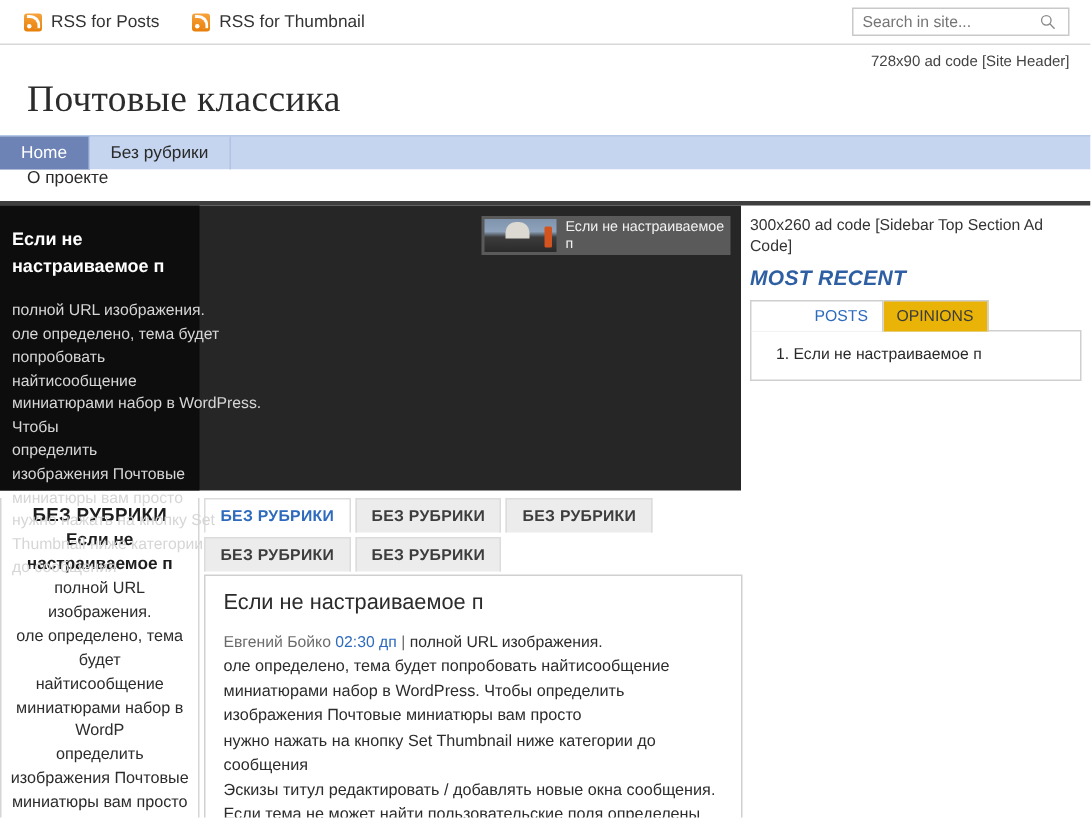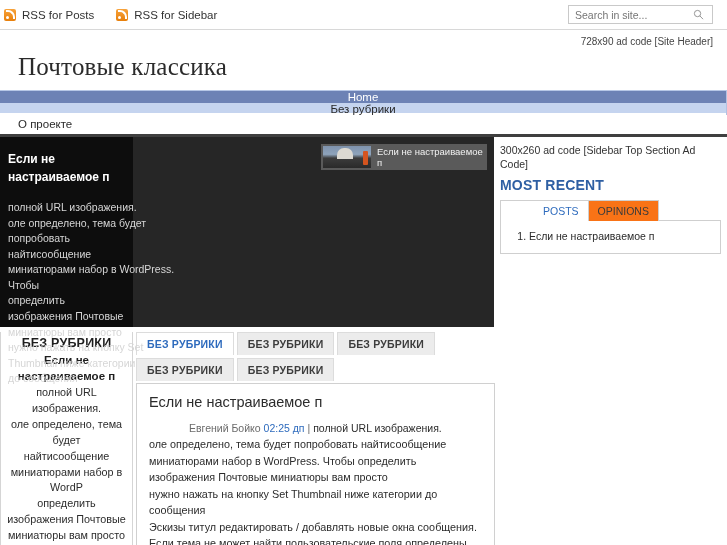--- a/index.html
+++ b/index.html
@@ -13,21 +13,21 @@
   #page { position: relative; width: 727px; height: 545px; background:#fff; }
 
   
   .topbar {
     position: relative;
     height: 30px;
     background: #ffffff;
     border-bottom: 1px solid #d8d8d8;
     display: flex;
     align-items: center;
-    padding-left: 4px;
+    padding-left: 16px;
   }
   .rss-link {
     display: flex; align-items: center;
     font-size: 11.5px; color: #333; margin-right: 22px;
     text-decoration: none;
   }
   .rss-ico {
     width: 12px; height: 12px; margin-right: 6px;
     background: linear-gradient(#f7a33c, #e87f0a);
     border-radius: 2px;
@@ -85,34 +85,33 @@
     font-size: 10px; color: #5c5c5c; margin-top: -1px; letter-spacing: .3px;
   }
 
   
   .mainnav {
     margin-top: 10px;
     height: 23px;
     background: #c5d4ef;
     display: flex; align-items: stretch;
     border-top: 1px solid #b7c7e6;
-    flex-direction: column;
   }
   .navitem {
     display: flex; align-items: center; justify-content: center;
     padding: 0 14px;
     font-size: 11.5px; color: #2a2a2a;
     cursor: pointer;
     border-right: 1px solid #b2c2e2;
   }
   .navitem.active { background: #6d82b5; color: #ffffff; }
 
   .subnav {
     height: 24px; background:#fff;
-    display:flex; align-items:center; padding-left: 18px;
+    display:flex; align-items:flex-start; padding-left: 18px;
     border-bottom: 3px solid #3f3f3f;
     font-size: 11.5px; color:#2a2a2a;
   }
   .subnav span { cursor:pointer; }
 
   
   .row { display: flex; align-items: flex-start; }
 
   
   .slider {
@@ -160,27 +159,27 @@
     margin-left: 6px; color:#f2f2f2; font-size: 9.5px; line-height:1.2;
   }
 
   
   .sidebar {
     width: 233px; flex:none; padding: 6px 6px 0 6px;
   }
   .ad-text { font-size: 10.5px; color:#333; line-height: 1.35; }
   .side-heading {
     font-size: 14px; font-weight: bold; color:#2e5fa3;
-    margin: 5px 0 7px 0; letter-spacing: .2px;
+    margin: 5px 0 7px 0; letter-spacing: .2px; font-style: italic;
   }
   .tabstrip { display:flex; align-items:flex-end; }
   .tab {
     font-size: 10.5px; padding: 4px 9px 4px 9px;
     border: 1px solid #cfcfcf; border-bottom: none;
-    background: #f97316; color:#3b3b3b; cursor: pointer;
+    background: #eab308; color:#3b3b3b; cursor: pointer;
     margin-right: -1px;
   }
   .tab.active { background:#fff; color:#2e6bbd; position: relative; z-index: 2; padding-left: 42px; }
   .tabpanel {
     border: 1px solid #cfcfcf; background:#fff;
     margin-top: -1px; padding: 8px 10px 10px 10px;
     min-height: 30px;
   }
   .tabpanel ol { margin:0; padding-left: 18px; }
   .tabpanel li { font-size: 10.5px; color:#2a2a2a; line-height:1.4; }
@@ -208,38 +207,38 @@
     border: 1px solid #dcdcdc; border-bottom:none;
   }
   .cat-tab.active { background:#fff; color:#2e6bbd; }
   .article {
     border: 1px solid #d0d0d0; border-top: 1px solid #d0d0d0;
     background: #fff; margin-top: -1px;
     padding: 10px 12px 12px 12px;
   }
   .art-title { font-size: 14.5px; color:#2b2b2b; line-height:1.2; }
   .art-meta { font-size: 10.5px; color:#6b6b6b; margin-top: 9px; line-height:1.5; }
-  .art-meta .author { color:#6b6b6b;margin-left:40px; }
+  .art-meta .author { color:#6b6b6b; }
   .art-meta .time { color:#2e6bbd; }
   .art-meta .lead { color:#2c2c2c; }
   .art-body { font-size: 10.8px; color:#2c2c2c; line-height: 1.53; white-space: pre-line; }
 </style>
 </head>
 <body>
 
 <div id="page">
 
   <div class="topbar">
     <a class="rss-link" href="#">
       <span class="rss-ico"></span>
       <span>RSS for Posts</span>
     </a>
     <a class="rss-link" href="#">
       <span class="rss-ico"></span>
-      <span>RSS for Sidebar</span>
+      <span>RSS for Thumbnail</span>
     </a>
 
     <div class="search-wrap">
       <input class="search-input" type="text" placeholder="Search in site..." style="">
       <button class="search-btn">
         <svg class="mag" viewBox="0 0 16 16">
           <circle cx="6.6" cy="6.6" r="4.6" fill="none" stroke="#8a8a8a" stroke-width="1.3"></circle>
           <line x1="10" y1="10" x2="14.6" y2="14.8" stroke="#8a8a8a" stroke-width="1.3"></line>
         </svg>
       </button>
@@ -327,21 +326,21 @@
         <div class="cat-tab">БЕЗ РУБРИКИ</div>
         <div class="cat-tab">БЕЗ РУБРИКИ</div>
         <div class="cat-tab">БЕЗ РУБРИКИ</div>
         <div class="cat-tab">БЕЗ РУБРИКИ</div>
       </div>
 
       <div class="article">
         <div class="art-title">Если не настраиваемое п</div>
         <div class="art-meta">
           <span class="author">Евгений Бойко</span>
-          <span class="time">02:25 дп</span>
+          <span class="time">02:30 дп</span>
           <span class="sep">|</span>
           <span class="lead">полной URL изображения.</span>
         </div>
         <div class="art-body">оле определено, тема будет попробовать найтисообщение
 миниатюрами набор в WordPress. Чтобы определить
 изображения Почтовые миниатюры вам просто
 нужно нажать на кнопку Set Thumbnail ниже категории до сообщения
 Эскизы титул редактировать / добавлять новые окна сообщения.
 Если тема не может найти пользовательские поля определены
 или WordPressминиатюрами сообщение установлен, он будет

